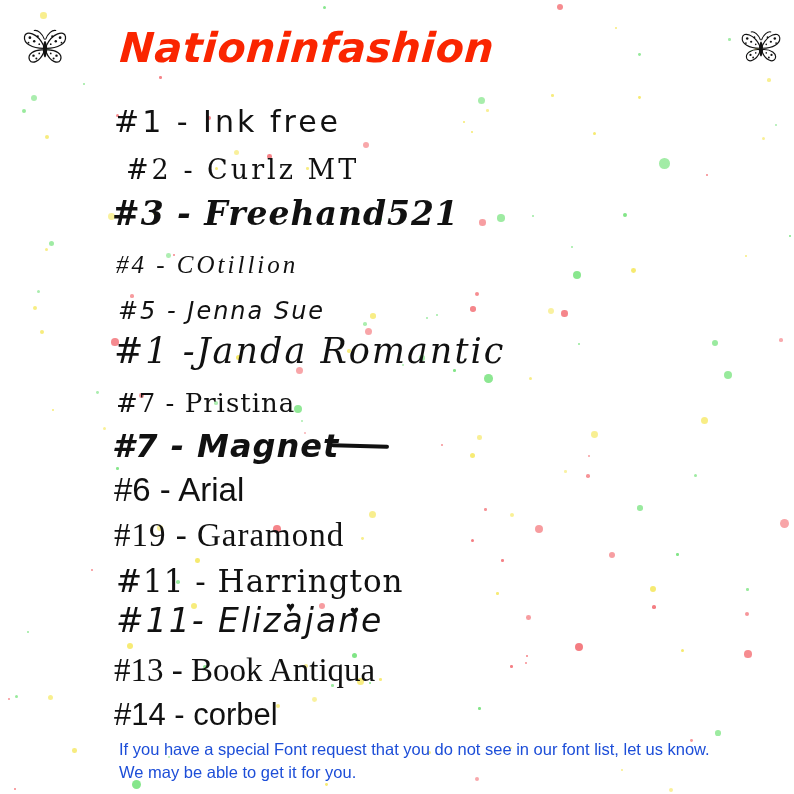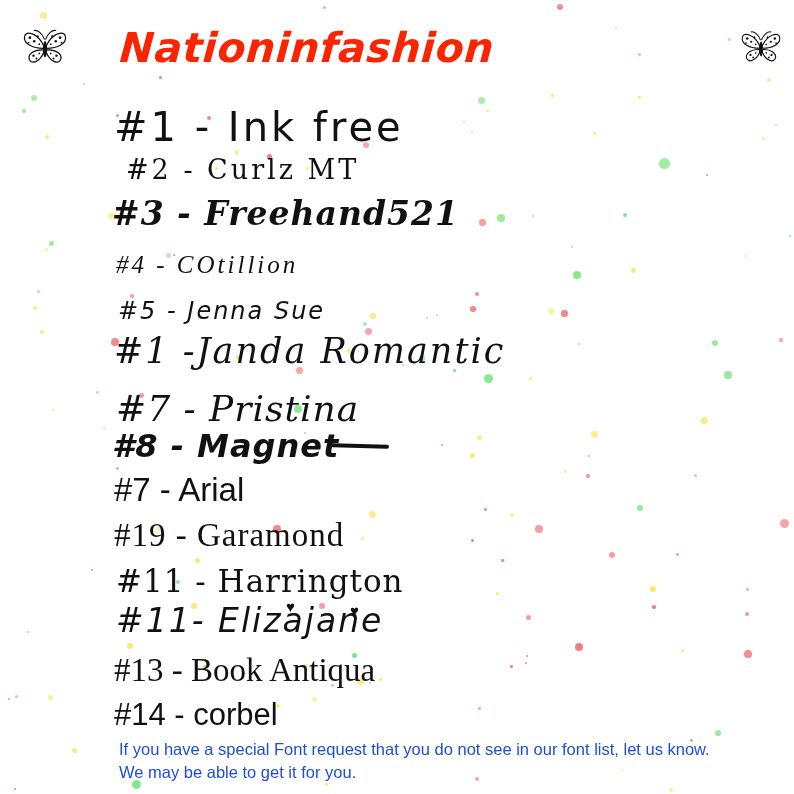--- a/index.html
+++ b/index.html
@@ -33,27 +33,27 @@
   }
   .page-title {
     position: absolute; left: 444px; top: 18px;
     font-family: "DejaVu Serif", serif;
     font-size: 44px; font-style: italic; color: #111;
     letter-spacing: 1px; white-space: nowrap;
   }
 
   
   .item { position: absolute; white-space: nowrap; color: #111; }
-  .f1  { left: 114px; top: 104px; font-size: 40px; font-family: cursive, "DejaVu Sans", sans-serif; letter-spacing: 3px; }
+  .f1  { left: 114px; top: 104px; font-size: 30px; font-family: cursive, "DejaVu Sans", sans-serif; letter-spacing: 3px; }
   .f2  { left: 126px; top: 154px; font-size: 27px; font-family: "DejaVu Serif", serif; letter-spacing: 3px; }
   .f3  { left: 112px; top: 194px; font-size: 33px; font-weight: 700; font-style: italic; font-family: "DejaVu Serif", serif; letter-spacing: 1px; }
   .f4  { left: 116px; top: 251px; font-size: 25px; font-style: italic; font-family: "Liberation Serif", serif; letter-spacing: 3px; }
   .f5  { left: 118px; top: 297px; font-size: 24px; font-style: italic; font-family: cursive, "DejaVu Sans", sans-serif; letter-spacing: 2px; }
   .f6  { left: 114px; top: 331px; font-size: 35px; font-style: italic; font-family: "DejaVu Serif", serif; letter-spacing: 2px; }
-  .f7  { left: 116px; top: 388px; font-size: 36px; font-style: italic; font-family: "DejaVu Serif", serif; letter-spacing: 1px; }
+  .f7  { left: 116px; top: 388px; font-size: 26px; font-family: "DejaVu Serif", serif; letter-spacing: 1px; }
   .f8  { left: 112px; top: 427px; font-size: 32px; font-weight: 700; font-style: italic; font-family: "DejaVu Sans", sans-serif; letter-spacing: 1px; }
   .f8::after { 
     content: ""; display: inline-block; width: 58px; height: 4px;
     background: #111; border-radius: 2px; margin-left: -8px; vertical-align: 9px;
     transform: rotate(1.5deg);
   }
   .f9  { left: 114px; top: 471px; font-size: 33px; font-family: "Liberation Sans", sans-serif; }
   .f10 { left: 114px; top: 517px; font-size: 33px; font-family: "Liberation Serif", serif; letter-spacing: 1px; }
   .f11 { left: 116px; top: 563px; font-size: 31px; font-family: "DejaVu Serif", serif; letter-spacing: 1px; }
   .f12 { left: 116px; top: 601px; font-size: 33px; font-style: italic; font-family: cursive, "DejaVu Sans", sans-serif; letter-spacing: 2px; }
@@ -270,22 +270,22 @@
       </svg>
     </span>
 
     <div class="item f1">#1 - Ink free</div>
     <div class="item f2">#2 - Curlz MT</div>
     <div class="item f3">#3 - Freehand521</div>
     <div class="item f4">#4 - COtillion</div>
     <div class="item f5">#5 - Jenna Sue</div>
     <div class="item f6">#1 -Janda Romantic</div>
     <div class="item f7">#7 - Pristina</div>
-    <div class="item f8">#8 - Magnet</div>
-    <div class="item f9">#7 - Arial</div>
+    <div class="item f8">#7 - Magnet</div>
+    <div class="item f9">#6 - Arial</div>
     <div class="item f10">#19 - Garamond</div>
     <div class="item f11">#11 - Harrington</div>
     <div class="item f12">#11- Elizajane</div>
     <div class="item f13">#13 - Book Antiqua</div>
     <div class="item f14">#14 - corbel</div>
 
     <span class="heart h1">♥</span>
     <span class="heart h2">♥</span>
 
     <div class="footer">

